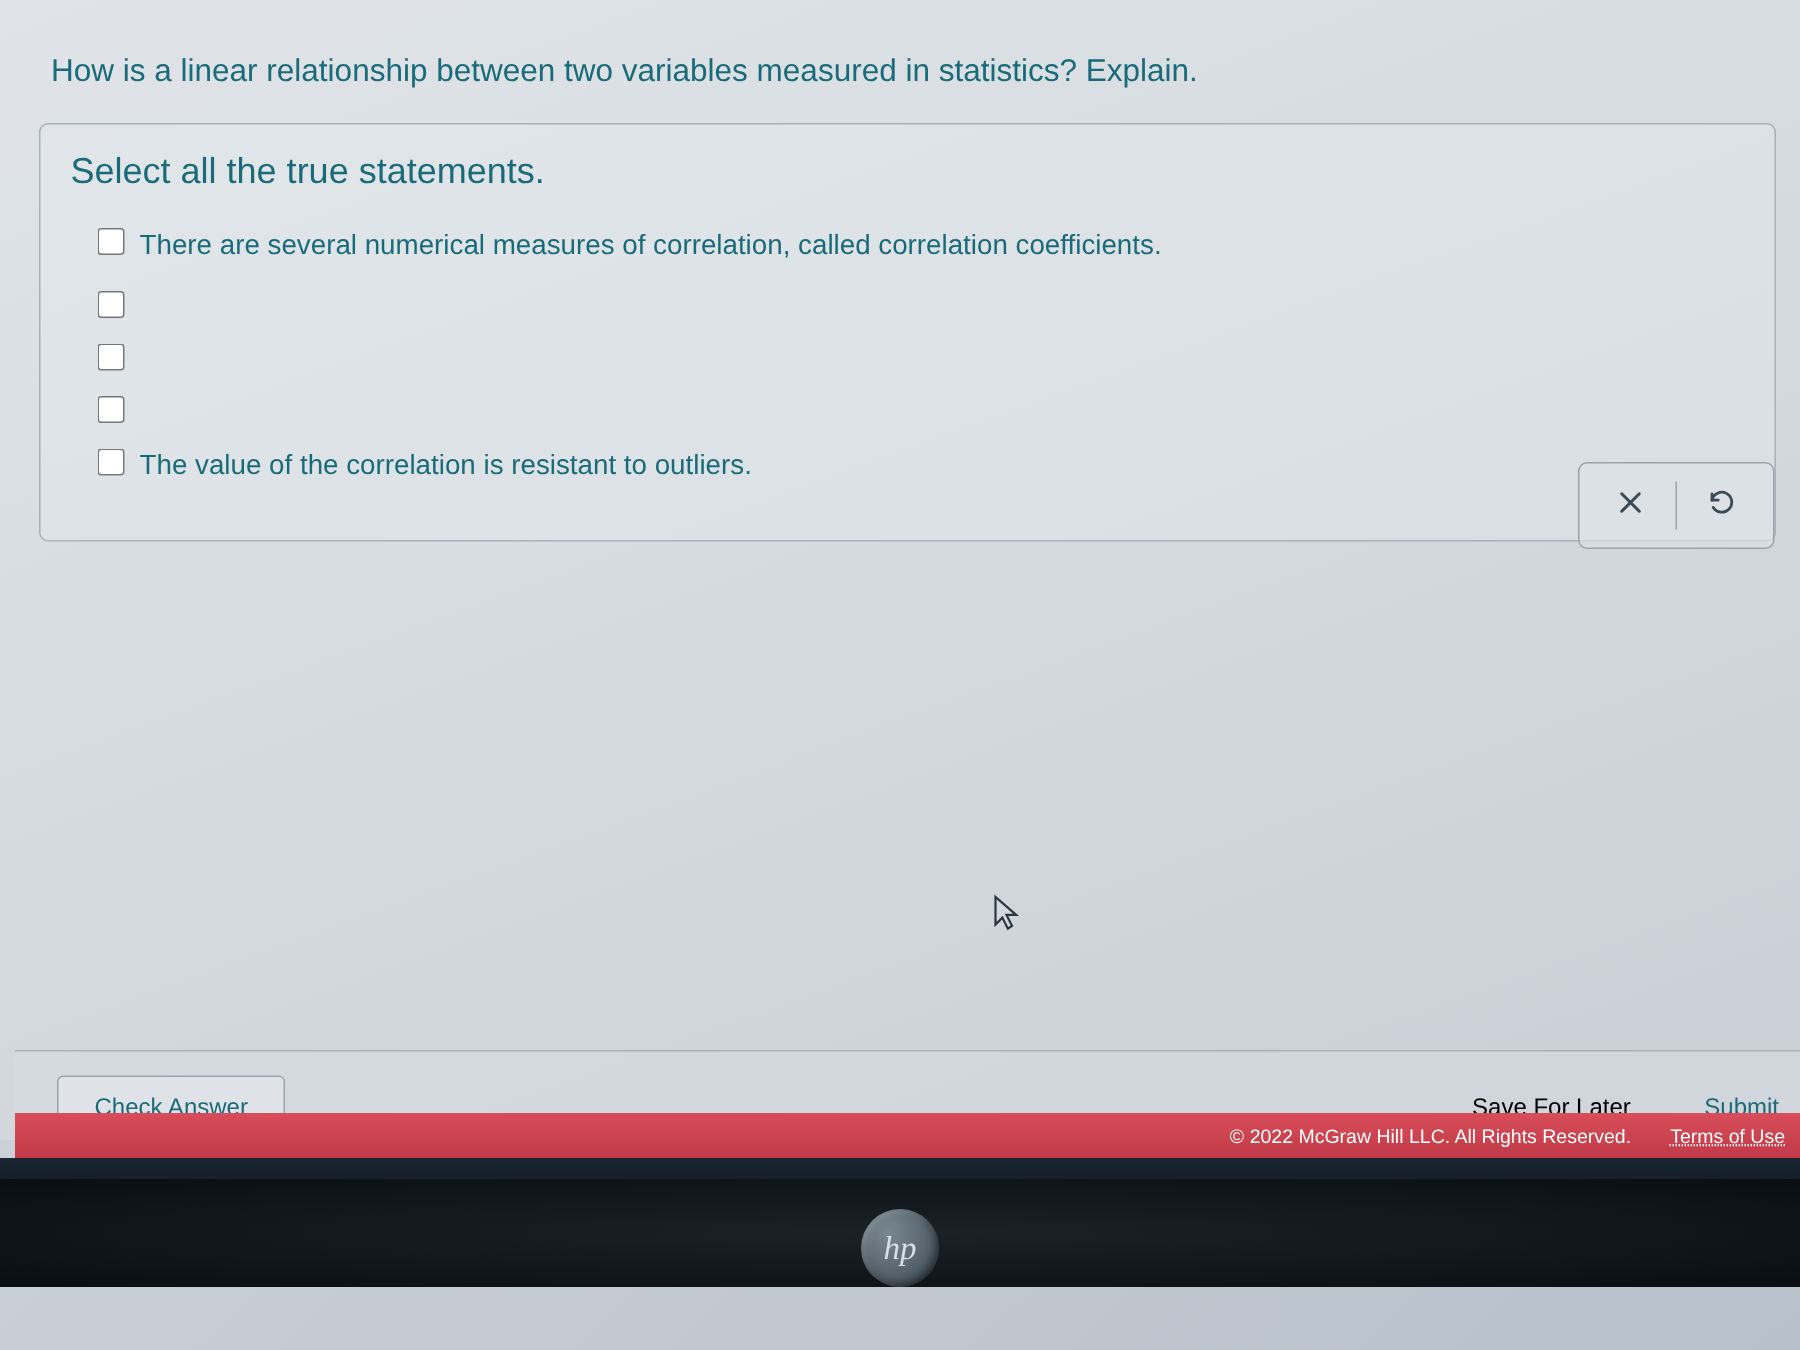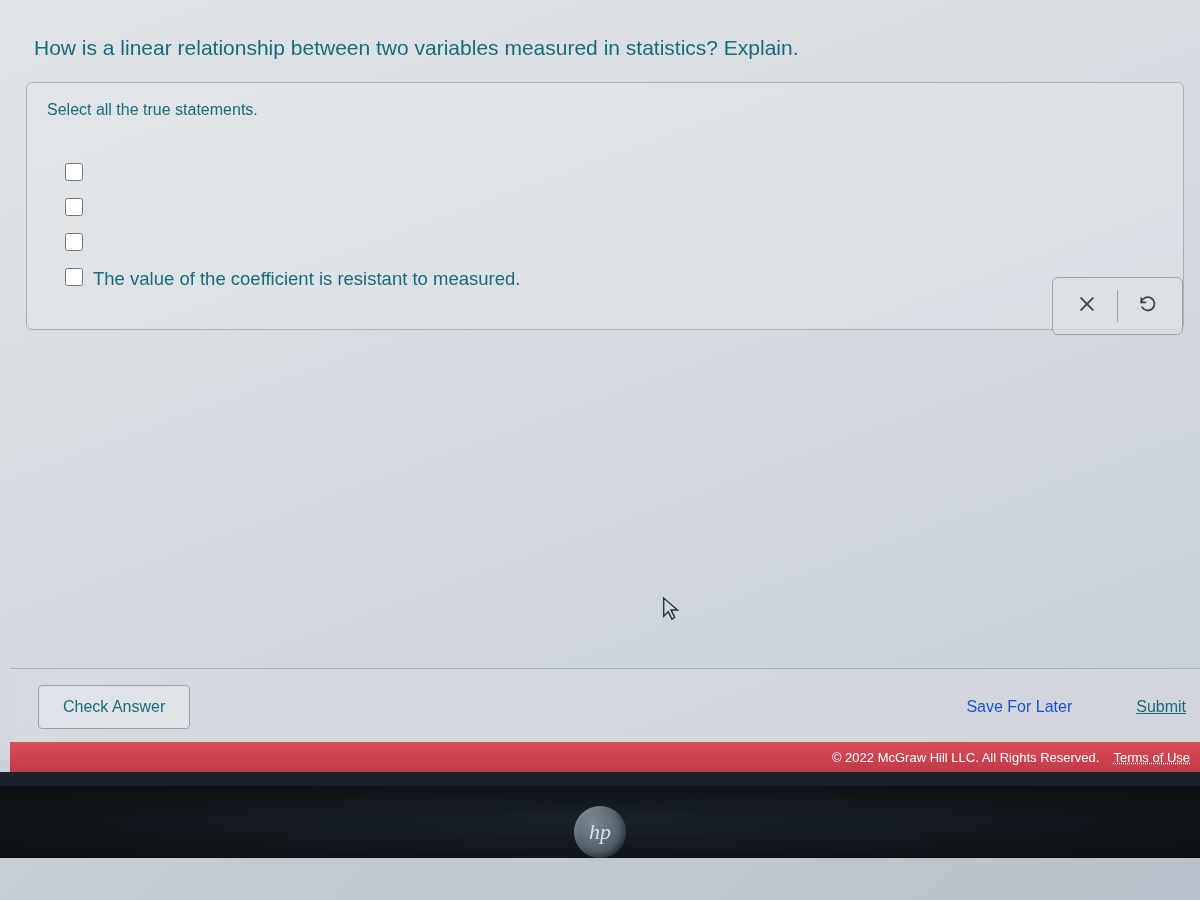--- a/index.html
+++ b/index.html
@@ -28,22 +28,22 @@
     margin: 10px 0 0 10px;
     border: 1px solid #a8b0b8;
     border-radius: 6px;
     padding: 18px 20px 22px 20px;
     background: rgba(230,234,238,0.4);
     width: calc(100% - 10px);
     position: relative;
   }
   .instruction {
     color: #1a6b7a;
-    font-size: 16px;
-    margin-bottom: 41px;
+    font-size: 24px;
+    margin-bottom: 20px;
   }
   .options {
     padding-left: 18px;
   }
   .option-row {
     display: flex;
     align-items: flex-start;
     gap: 10px;
     margin-bottom: 14px;
   }
@@ -91,44 +91,44 @@
   .cursor-icon {
     position: absolute;
     left: 660px;
     top: 596px;
     color: #2a3640;
   }
   .cursor-icon svg { width: 22px; height: 26px; }
 
   .bottom-bar {
     position: absolute;
-    top: 668px;
+    top: 700px;
     left: 10px;
     right: 0;
     height: 76px;
     border-top: 1px solid #a8b0b8;
     display: flex;
     align-items: center;
     padding: 0 14px 0 28px;
     background: rgba(215,220,226,0.5);
   }
   .check-btn {
     background: rgba(230,234,238,0.6);
     border: 1px solid #9aa2aa;
     color: #1a6b7a;
     font-size: 16px;
     padding: 12px 24px;
     border-radius: 4px;
     cursor: pointer;
   }
   .spacer { flex: 1; }
   .save-later {
-    color: #1d4ed8;
+    color: #000000;
     font-size: 16px;
-    margin-right: 64px;
+    margin-right: 49px;
     cursor: pointer;
   }
   .submit-partial {
     color: #1a6b7a;
     font-size: 16px;
     cursor: pointer;
     text-decoration: underline;
   }
   .copyright-bar {
     position: absolute;
@@ -136,21 +136,21 @@
     left: 10px;
     right: 0;
     height: 30px;
     background: linear-gradient(to bottom, #d94d5a 0%, #c13a47 100%);
     color: #fff;
     font-size: 13px;
     display: flex;
     align-items: center;
     justify-content: flex-end;
     padding-right: 10px;
-    gap: 14px;
+    gap: 26px;
   }
   .copyright-bar .terms {
     text-decoration: underline dotted;
     cursor: pointer;
   }
   .taskbar {
     position: absolute;
     top: 772px;
     left: 0;
     right: 0;
@@ -232,31 +232,35 @@
 
 <div class="content-area">
 
   <h2 class="question-title">How is a linear relationship between two variables measured in statistics? Explain.</h2>
 
   <div class="answer-panel">
     <div class="instruction">Select all the true statements.</div>
 
     <div class="options">
       <div class="option-row">
+        <input type="checkbox" id="opt0" style="">
+        <label for="opt0">There are several numerical measures of correlation, called correlation coefficients.</label>
+      </div>
+      <div class="option-row">
         <input type="checkbox" id="opt1" style="">
       </div>
       <div class="option-row">
         <input type="checkbox" id="opt2" style="">
       </div>
       <div class="option-row">
         <input type="checkbox" id="opt3" style="">
       </div>
       <div class="option-row">
         <input type="checkbox" id="opt4" style="">
-        <label for="opt4">The value of the coefficient is resistant to measured.</label>
+        <label for="opt4">The value of the correlation is resistant to outliers.</label>
       </div>
     </div>
 
     <div class="tool-buttons">
       <button class="tool-btn" title="Clear">
         <span>
           <svg viewBox="0 0 24 24" fill="none" stroke="currentColor" stroke-width="2.4" stroke-linecap="round">
               <line x1="5" y1="5" x2="19" y2="19"></line>
               <line x1="19" y1="5" x2="5" y2="19"></line>
             </svg>

